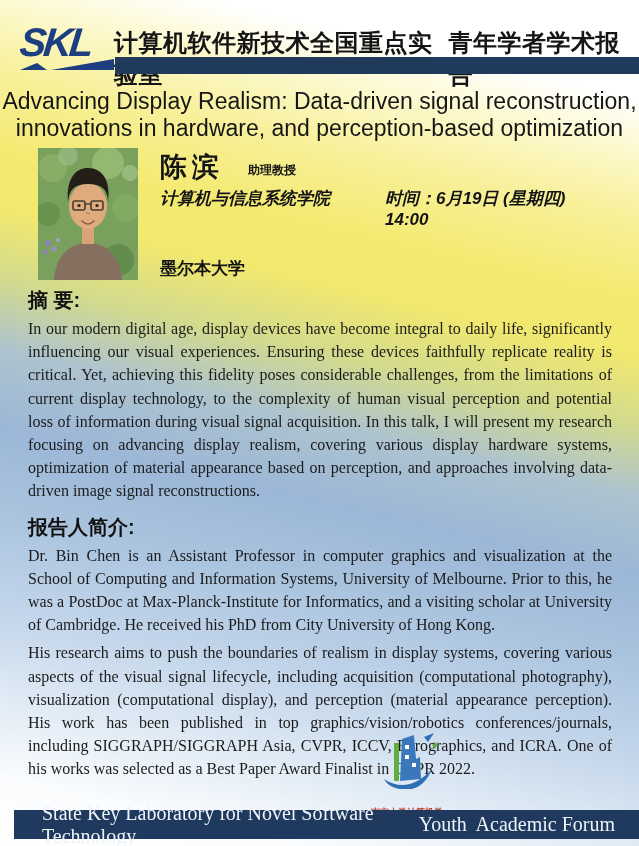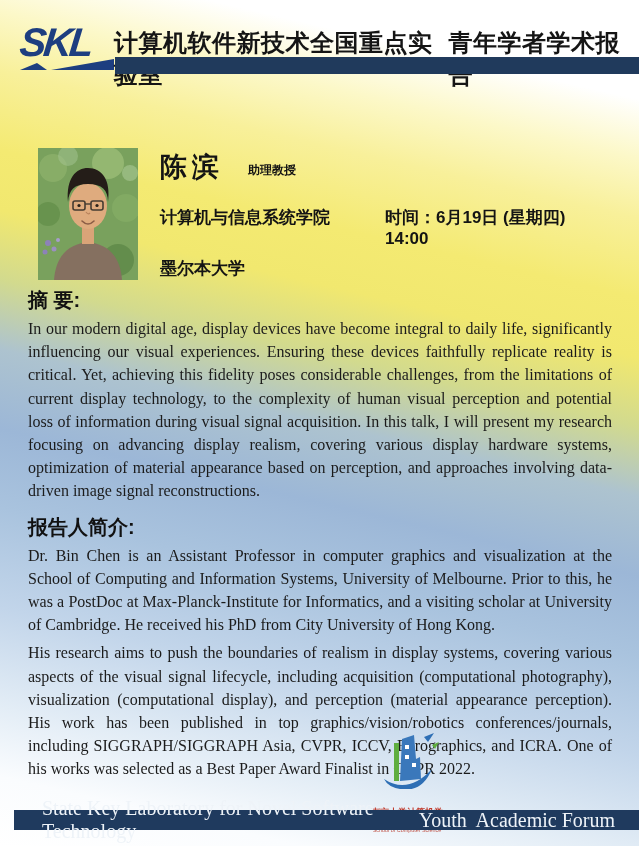--- a/index.html
+++ b/index.html
@@ -32,21 +32,21 @@
     font-size:23px;line-height:27px;color:#161616;font-weight:400;
   }
   
   .speaker{position:absolute;top:148px;left:38px;right:26px;height:132px;display:flex;}
   .photo{width:100px;height:132px;flex:none;display:block;}
   .speaker-info{flex:1;margin-left:22px;display:flex;flex-direction:column;color:#141414;}
   .name-row{display:flex;align-items:flex-end;gap:24px;height:34px;}
   .spk-name{font-family:"Liberation Serif",serif;font-weight:600;font-size:27px;letter-spacing:5px;line-height:30px;}
   .spk-title{font-weight:700;font-size:12px;padding-bottom:3px;}
   .mid-row,.bottom-row{display:flex;font-weight:700;font-size:17px;}
-  .mid-row{margin-top:24px;}
+  .mid-row{margin-top:5px;font-style:italic;}
   .mid-row .col-l,.bottom-row .col-l{width:225px;flex:none;}
   .bottom-row{margin-top:auto;}
   
   .content{position:absolute;top:288px;left:28px;right:27px;color:#161616;}
   .sec-head{font-weight:700;font-size:20px;line-height:24px;color:#111;margin:0 0 5px 0;}
   .body-text{
     font-family:"Liberation Serif","DejaVu Serif",serif;
     font-size:16px;line-height:23.2px;text-align:justify;margin:0;color:#1b1b1b;
   }
   .bio-head{margin-top:12px;}
@@ -54,21 +54,21 @@
   
   .logo-box{position:absolute;text-align:center;}
   .logo-nju{left:368px;top:731px;width:78px;}
   .logo-cicnst{left:462px;top:731px;width:172px;}
   .logo-caption-cn{font-size:9px;font-weight:700;color:#c0392b;line-height:10px;margin-top:18px;}
   .logo-caption-en{font-size:6px;color:#c0564a;line-height:7px;transform:scale(.9);}
   .logo-cicnst .logo-caption-cn{font-size:11px;line-height:12px;}
   .logo-cicnst .logo-caption-en{color:#b08a88;}
   
   .footer-bar{
-    position:absolute;left:14px;right:0;top:810px;height:20px;background:#1f3a5e;
+    position:absolute;left:14px;right:0;top:810px;height:29px;background:#1f3a5e;
     display:flex;align-items:center;justify-content:space-between;
     padding:0 24px 0 28px;box-sizing:border-box;
     font-family:"Liberation Serif","DejaVu Serif",serif;
     font-size:20px;color:#eef3f8;
   }
   .prespace{white-space:pre;}
 </style>
 </head>
 <body>
 
@@ -80,20 +80,24 @@
       <polygon points="0,12 17,5 27,12" fill="#1d3e80"></polygon>
       <polygon points="31,12 94,1 94,12" fill="#1d3e80"></polygon>
     </svg>
   </div>
   <div class="header-titles">
     <span>计算机软件新技术全国重点实验室</span>
     <span>青年学者学术报告</span>
   </div>
   <div class="header-bar"></div>
 
+  <div class="talk-title">
+    <div>Advancing Display Realism: Data-driven signal reconstruction,</div>
+    <div>innovations in hardware, and perception-based optimization</div>
+  </div>
 
   <div class="speaker">
     <svg class="photo" viewBox="0 0 100 132" preserveAspectRatio="none">
       <rect width="100" height="132" fill="#79a15d"></rect>
       <circle cx="15" cy="20" r="14" fill="#8cb06a" opacity="0.8"></circle>
       <circle cx="70" cy="15" r="16" fill="#9fc07b" opacity="0.7"></circle>
       <circle cx="45" cy="40" r="12" fill="#6f9a50" opacity="0.6"></circle>
       <circle cx="88" cy="60" r="14" fill="#86ae66" opacity="0.7"></circle>
       <circle cx="10" cy="66" r="12" fill="#5d8a44" opacity="0.6"></circle>
       <circle cx="30" cy="8" r="10" fill="#a5c693" opacity="0.5"></circle>

